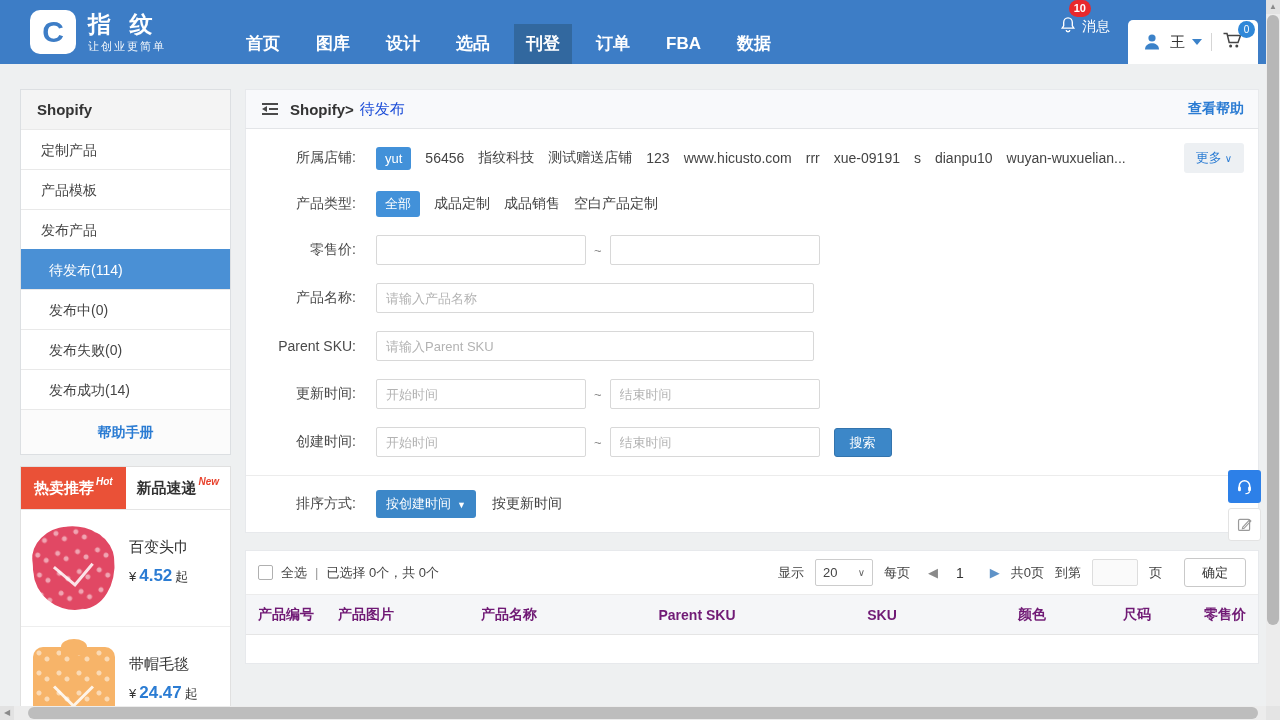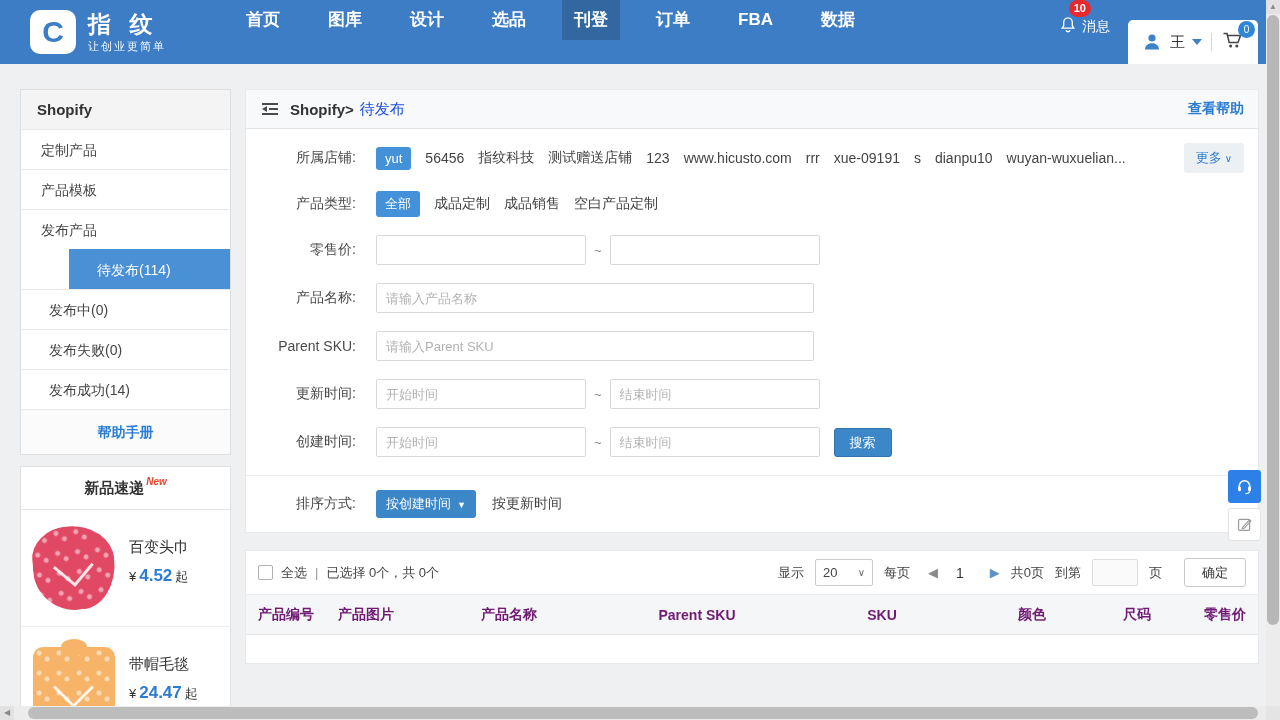--- a/index.html
+++ b/index.html
@@ -7,42 +7,42 @@
   body { font-family:"Liberation Sans","DejaVu Sans",sans-serif; background:#eef0f1; color:#333; }
   .app { position:relative; width:1280px; height:720px; overflow:hidden; background:#eef0f1; }
 
   
   .topbar { position:absolute; top:0; left:0; width:1280px; height:64px; background:#3d7dc6; display:flex; align-items:stretch; }
   .logo-area { display:flex; align-items:center; padding-left:30px; width:220px; }
   .logo-mark { width:46px; height:44px; background:#fff; border-radius:10px; display:flex; align-items:center; justify-content:center; font-size:30px; font-weight:bold; color:#3d7dc6; }
   .logo-text { margin-left:12px; color:#fff; }
   .logo-brand { font-size:23px; font-weight:bold; letter-spacing:6px; line-height:26px; }
   .logo-slogan { font-size:11px; letter-spacing:2px; margin-top:2px; opacity:.95; }
-  .nav { display:flex; align-items:flex-start; margin-left:8px;gap:12px; }
+  .nav { display:flex; align-items:flex-end; margin-left:8px; }
   .nav-item { height:40px; line-height:40px; padding:0 12px; margin:0 6px; color:#fff; font-size:17px; font-weight:bold; cursor:pointer; white-space:nowrap; }
   .nav-item.active { background:#32689f; }
   .top-right { margin-left:auto; display:flex; align-items:flex-end; padding-right:22px; }
   .msg-area { position:relative; display:flex; align-items:center; height:84px; padding-top:10px; margin-right:18px; color:#fff; }
   .bell-wrap { position:relative; }
   .badge-red { position:absolute; top:-16px; right:-14px; background:#e8282d; color:#fff; font-size:11px; line-height:17px; padding:0 5px; border-radius:9px; font-weight:bold; }
   .msg-label { font-size:14px; margin-left:5px; }
   .user-box { height:44px; background:#fff; border-radius:5px 5px 0 0; display:flex; align-items:center; padding:0 14px; }
   .user-name { font-size:15px; color:#333; margin:0 7px 0 8px; }
   .caret-down { width:0; height:0; border-left:5px solid transparent; border-right:5px solid transparent; border-top:6px solid #3b82c9; margin-right:9px; }
   .ub-divider { width:1px; height:18px; background:#d5d5d5; margin-right:10px; }
   .cart-wrap { position:relative; }
   .badge-blue { position:absolute; top:-9px; right:-11px; background:#2f87d8; color:#fff; width:17px; height:17px; border-radius:50%; font-size:10px; line-height:17px; text-align:center; }
 
   
   .sidebar { position:absolute; left:20px; top:89px; width:211px; }
   .menu-box { background:#fff; border:1px solid #dcdfe2; }
   .menu-title { height:39px; line-height:39px; padding-left:16px; background:#f4f4f4; font-size:15px; font-weight:bold; color:#333; }
   .menu-item { height:40px; line-height:40px; padding-left:20px; font-size:14px; color:#444; border-top:1px solid #e9e9e9; cursor:pointer; }
   .menu-item.sub { padding-left:28px; }
-  .menu-item.active { background:#4a90d5; color:#fff; border-top-color:#4a90d5;margin-left:48px; }
+  .menu-item.active { background:#4a90d5; color:#fff; border-top-color:#4a90d5; }
   .menu-help { height:45px; line-height:45px; text-align:center; color:#2b7cd3; font-size:14px; font-weight:bold; border-top:1px solid #e9e9e9; background:#fbfbfb; cursor:pointer; }
   .promo-box { margin-top:11px; background:#fff; border:1px solid #e0e0e0; }
   .promo-tabs { display:flex; height:43px; border-bottom:1px solid #e5e5e5; }
   .promo-tab { flex:1; display:flex; align-items:center; justify-content:center; font-size:15px; font-weight:bold; cursor:pointer; position:relative; }
   .promo-tab.hot { background:#ea5137; color:#fff; }
   .promo-tab.new { background:#fff; color:#333; }
   .tab-tag { font-style:italic; font-size:10px; position:relative; top:-7px; margin-left:2px; font-weight:bold; }
   .promo-tab.new .tab-tag { color:#e8432e; }
   .product-card { display:flex; align-items:flex-start; padding:16px 10px 16px 12px; border-bottom:1px solid #eee; cursor:pointer; }
   .p-img { width:82px; height:84px; margin-right:14px; position:relative; flex:none;
@@ -187,20 +187,24 @@
       <div class="menu-item">产品模板</div>
       <div class="menu-item">发布产品</div>
       <div class="menu-item sub active">待发布(114)</div>
       <div class="menu-item sub">发布中(0)</div>
       <div class="menu-item sub">发布失败(0)</div>
       <div class="menu-item sub">发布成功(14)</div>
       <div class="menu-help">帮助手册</div>
     </div>
     <div class="promo-box">
       <div class="promo-tabs">
+        <div class="promo-tab hot">
+          <span>热卖推荐</span>
+            <span class="tab-tag">Hot</span>
+        </div>
         <div class="promo-tab new">
           <span>新品速递</span>
             <span class="tab-tag">New</span>
         </div>
       </div>
       <div class="product-card">
         <div class="p-img bandana"></div>
         <div class="p-info">
           <div class="p-name">百变头巾</div>
           <div class="p-price">

